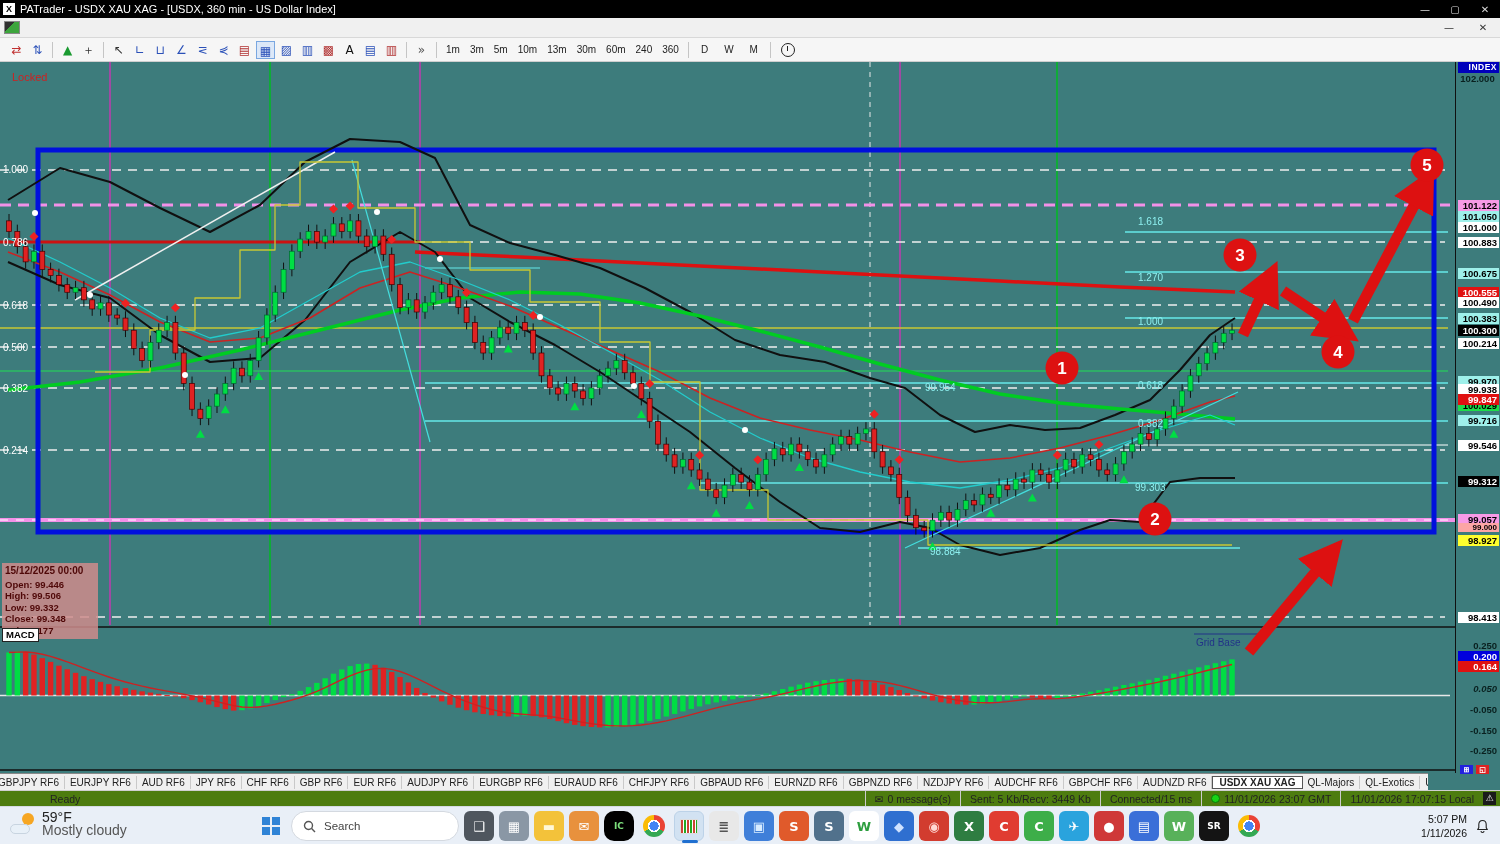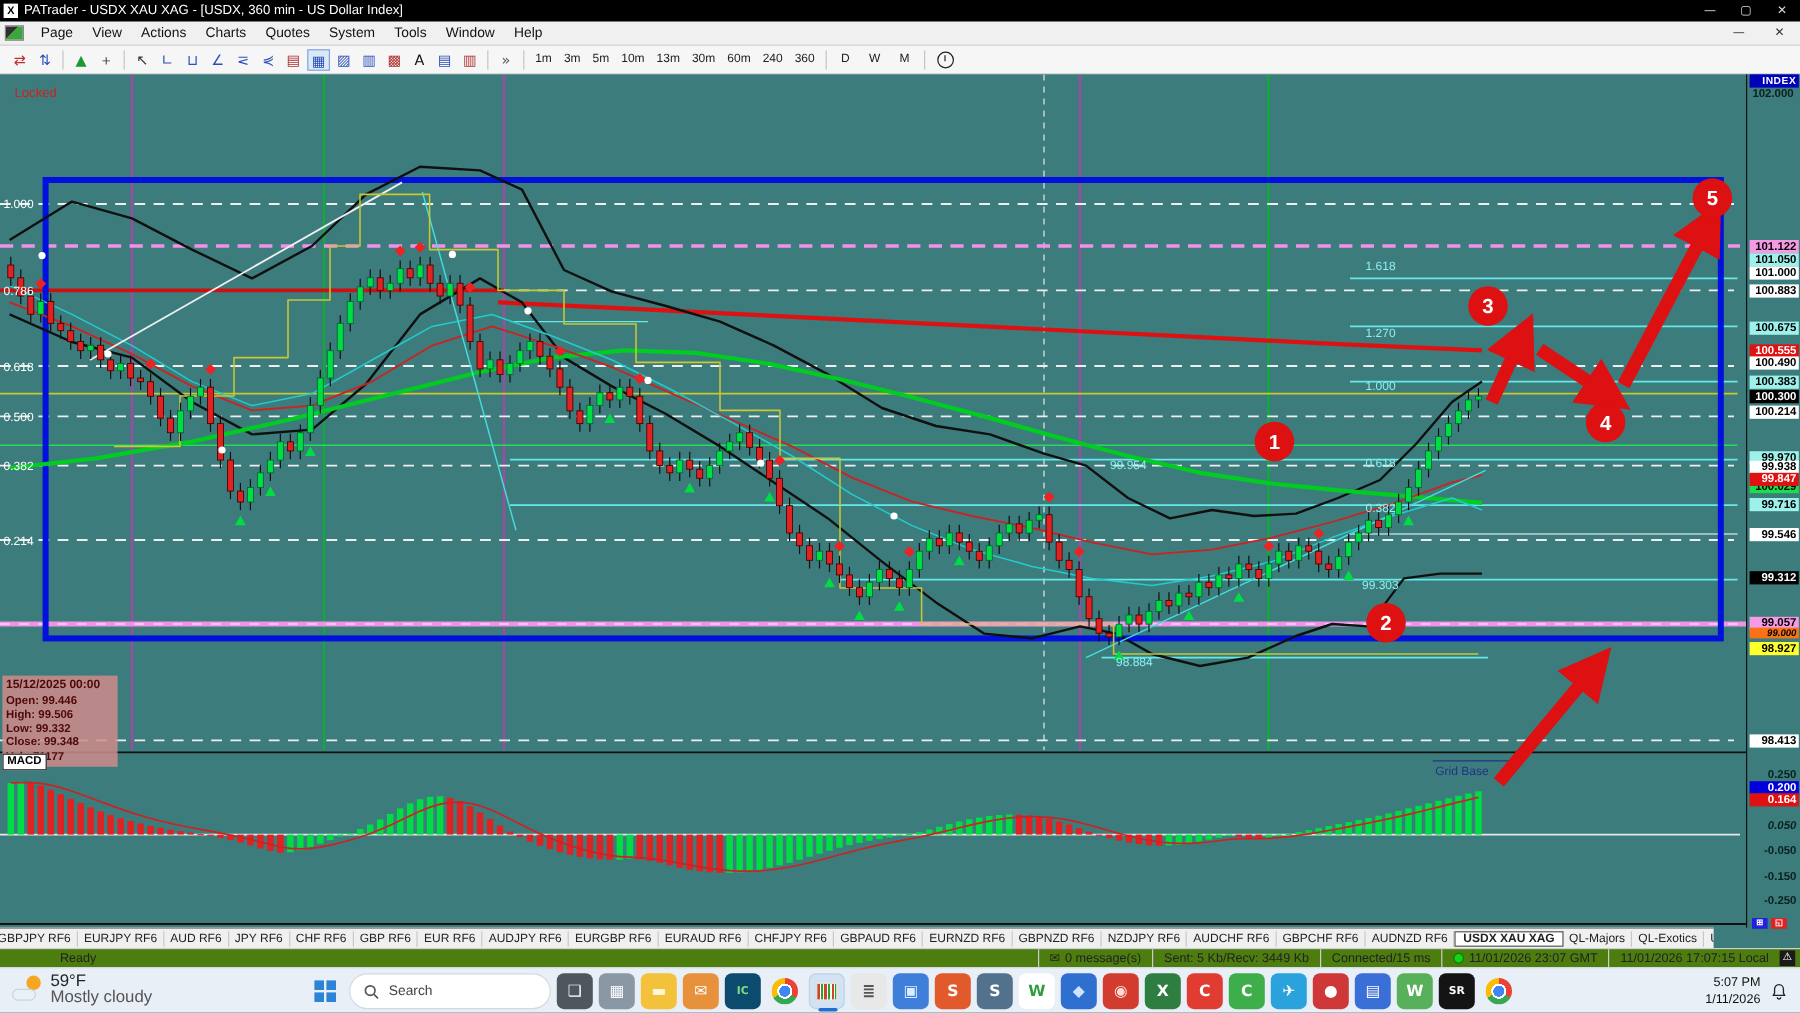--- a/index.html
+++ b/index.html
@@ -48,21 +48,21 @@
     color:#000; font-size:9.5px; font-weight:bold; padding:0 3px; line-height:12px; }
 
   
   .scale { position:absolute; top:62px; left:1455px; width:45px; height:711px;
     background:#3d7c7c; border-left:1px solid #101010; font-weight:bold; }
   .scale .tag { position:absolute; right:1px; left:2px; height:11px; line-height:11px;
     font-size:9.5px; text-align:right; padding-right:2px; color:#000; }
   .tag.header { background:#0000bb; color:#fff; font-size:8.5px; letter-spacing:.5px; }
   .tag.plain { color:#09201f; }
   .tag.white { background:#fff; }
-  .tag.white-sm { background:#f97316; font-size:8px; height:9px; line-height:9px;font-style:italic; }
+  .tag.white-sm { background:#fca5a5; font-size:8px; height:9px; line-height:9px; }
   .tag.pink { background:#f79ae6; }
   .tag.cyan { background:#9ef0ea; }
   .tag.green { background:#1ddd4a;margin-top:34px; }
   .tag.red { background:#e01111; color:#fff; }
   .tag.black { background:#000; color:#fff; }
   .tag.yellow { background:#ffff2e; }
   .tag.blue { background:#0000dd; color:#fff; }
   .scale-btn { position:absolute; width:13px; height:9px; font-size:7px; line-height:9px; text-align:center; color:#fff; }
 
   
@@ -117,31 +117,20 @@
   <span>PATrader - USDX XAU XAG - [USDX, 360 min - US Dollar Index]</span>
   <span class="tctrl">
     <span class="glyph">—</span>
     <span class="glyph">▢</span>
     <span class="glyph">✕</span>
   </span>
 </div>
 
 <div class="menubar">
   <span class="chart-mini"></span>
-  <span style="display:flex;">
-      <span class="menu-item">Page</span>
-      <span class="menu-item">View</span>
-      <span class="menu-item">Actions</span>
-      <span class="menu-item">Charts</span>
-      <span class="menu-item">Quotes</span>
-      <span class="menu-item">System</span>
-      <span class="menu-item">Tools</span>
-      <span class="menu-item">Window</span>
-      <span class="menu-item">Help</span>
-    </span>
   <span class="mctrl">
     <span class="glyph">—</span>
     <span class="glyph">✕</span>
   </span>
 </div>
 
 <div class="toolbar">
   <span style="display:flex;align-items:center;padding-left:6px;">
       <span class="tb-icon glyph" style="color: rgb(192, 48, 48);">⇄</span>
       <span class="tb-icon glyph" style="color: rgb(42, 80, 184);">⇅</span>
@@ -900,21 +889,21 @@
         <circle cx="5.5" cy="5.5" r="4" fill="none" stroke="#555" stroke-width="1.4"></circle>
         <line x1="8.6" y1="8.6" x2="12" y2="12" stroke="#555" stroke-width="1.4"></line>
       </svg>
       <span>Search</span>
     </span>
     <span style="display:flex;align-items:center;gap:5px;">
         <span class="task-icon glyph" style="background: rgb(79, 86, 94); color: rgb(255, 255, 255);">❑</span>
         <span class="task-icon glyph" style="background: rgb(138, 151, 165); color: rgb(255, 255, 255);">▦</span>
         <span class="task-icon glyph" style="background: rgb(243, 194, 58); color: rgb(255, 248, 216);">▬</span>
         <span class="task-icon glyph" style="background: rgb(232, 145, 61); color: rgb(255, 255, 255);">✉</span>
-        <span class="task-icon small-txt glyph" style="background: #0c4a6e; color: rgb(125, 224, 125);">IC</span>
+        <span class="task-icon small-txt glyph" style="background: #000000; color: rgb(125, 224, 125); border-radius: 10px;">IC</span>
         <span class="task-icon">
           <span class="chrome-ball"></span>
         </span>
         <span class="task-icon active">
           <span class="mini-bars"></span>
         </span>
         <span class="task-icon glyph" style="background: rgb(232, 232, 232); color: rgb(85, 85, 85);">≣</span>
         <span class="task-icon glyph" style="background: rgb(63, 127, 217); color: rgb(216, 236, 255);">▣</span>
         <span class="task-icon glyph" style="background: rgb(224, 90, 43); color: rgb(255, 255, 255);">S</span>
         <span class="task-icon glyph" style="background: rgb(81, 113, 140); color: rgb(255, 255, 255);">S</span>

